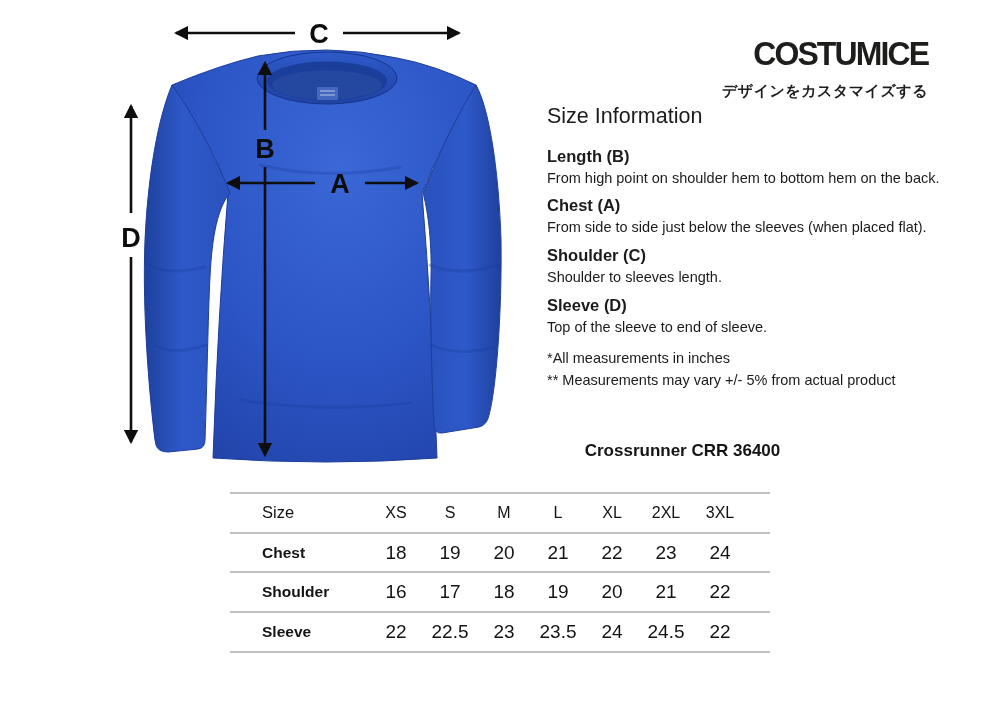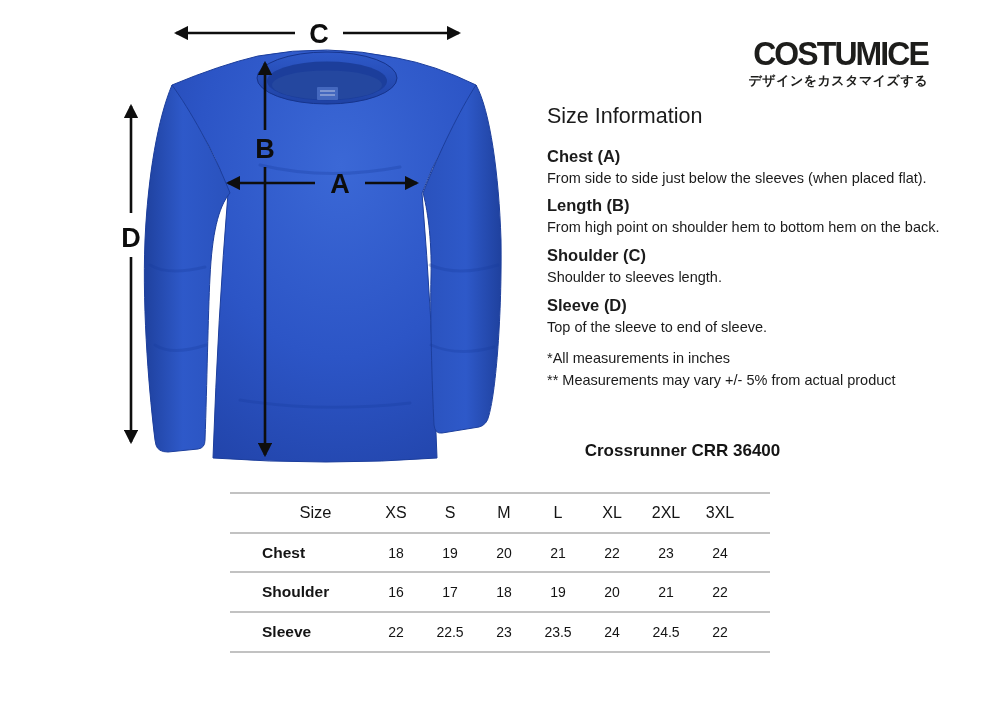--- a/index.html
+++ b/index.html
@@ -7,40 +7,40 @@
     position:relative;width:1000px;height:707px;background:#ffffff;overflow:hidden;
     font-family:"Liberation Sans",sans-serif;color:#111;
   }
   
   .diagram-svg{position:absolute;left:110px;top:15px;width:430px;height:465px;}
   .meas-line{stroke:#0e0e0e;stroke-width:2.6;fill:none;}
   .meas-label{font-family:"Liberation Sans",sans-serif;font-size:27px;font-weight:bold;fill:#0d0d0d;text-anchor:middle;}
   
   .logo{position:absolute;top:36px;right:72px;text-align:right;color:#1d1d1b;}
   .logo-name{font-size:34px;font-weight:bold;letter-spacing:-2px;transform:scaleX(.94);transform-origin:100% 50%;line-height:1;}
-  .logo-tagline{font-size:13px;letter-spacing:.5px;margin-top:2px;font-weight:bold;}
+  .logo-tagline{font-size:15px;letter-spacing:.5px;margin-top:12px;font-weight:bold;}
   
   .sizeinfo{position:absolute;left:547px;top:104px;width:405px;color:#1b1b1b;}
   .sizeinfo h2{font-size:21.5px;font-weight:normal;margin:0 0 17px 0;line-height:1.2;}
   .term-block h3{font-size:16.5px;font-weight:bold;margin:0 0 2px 0;line-height:1.2;}
   .term-block p{font-size:14.5px;margin:0 0 9px 0;line-height:1.3;}
   .notes{margin-top:12px;}
   .notes p{font-size:14.5px;margin:0;line-height:1.5;}
   
   .product-name{position:absolute;left:560px;top:441px;width:245px;text-align:center;font-size:17px;font-weight:bold;color:#151515;}
   .product-subtitle{position:absolute;left:547px;top:462px;width:200px;text-align:center;font-size:13.5px;color:#1b1b1b;}
   
   .size-table{position:absolute;left:230px;top:492px;width:540px;border-collapse:collapse;table-layout:fixed;
     border-bottom:2px solid #c2c2c2;color:#141414;}
   .size-table tr{height:39.7px;}
-  .size-table th,.size-table td{border-top:2px solid #c2c2c2;text-align:center;font-size:14px;padding:0;vertical-align:middle;}
+  .size-table th,.size-table td{border-top:2px solid #c2c2c2;text-align:center;font-size:19px;padding:0;vertical-align:middle;}
   .size-table thead th{font-weight:normal;font-size:16px;}
   .size-table thead th.thin{font-weight:normal;font-size:16.5px;}
   .size-table .rowlabel{text-align:left;padding-left:32px;font-weight:bold;font-size:15.5px;}
-  .size-table thead th.thin{text-align:center;padding-left:32px;}
+  .size-table thead th.thin{text-align:left;padding-left:32px;}
 </style>
 </head>
 <body>
 
 <div class="canvas">
 
   <svg class="diagram-svg" viewBox="0 0 430 465" aria-hidden="true">
     <defs>
       <radialGradient id="bodyGrad" cx="55%" cy="28%" r="85%">
         <stop offset="0%" stop-color="#3b68d6"></stop>
@@ -114,26 +114,26 @@
 
   <div class="logo">
     <div class="logo-name">COSTUMICE</div>
     <div class="logo-tagline">デザインをカスタマイズする</div>
   </div>
 
   <div class="sizeinfo">
     <h2>Size Information</h2>
 
     <div class="term-block">
+      <h3>Length (B)</h3>
+      <p>From high point on shoulder hem to bottom hem on the back.</p>
+    </div>
+    <div class="term-block">
       <h3>Chest (A)</h3>
       <p>From side to side just below the sleeves (when placed flat).</p>
-    </div>
-    <div class="term-block">
-      <h3>Length (B)</h3>
-      <p>From high point on shoulder hem to bottom hem on the back.</p>
     </div>
     <div class="term-block">
       <h3>Shoulder (C)</h3>
       <p>Shoulder to sleeves length.</p>
     </div>
     <div class="term-block">
       <h3>Sleeve (D)</h3>
       <p>Top of the sleeve to end of sleeve.</p>
     </div>
 

